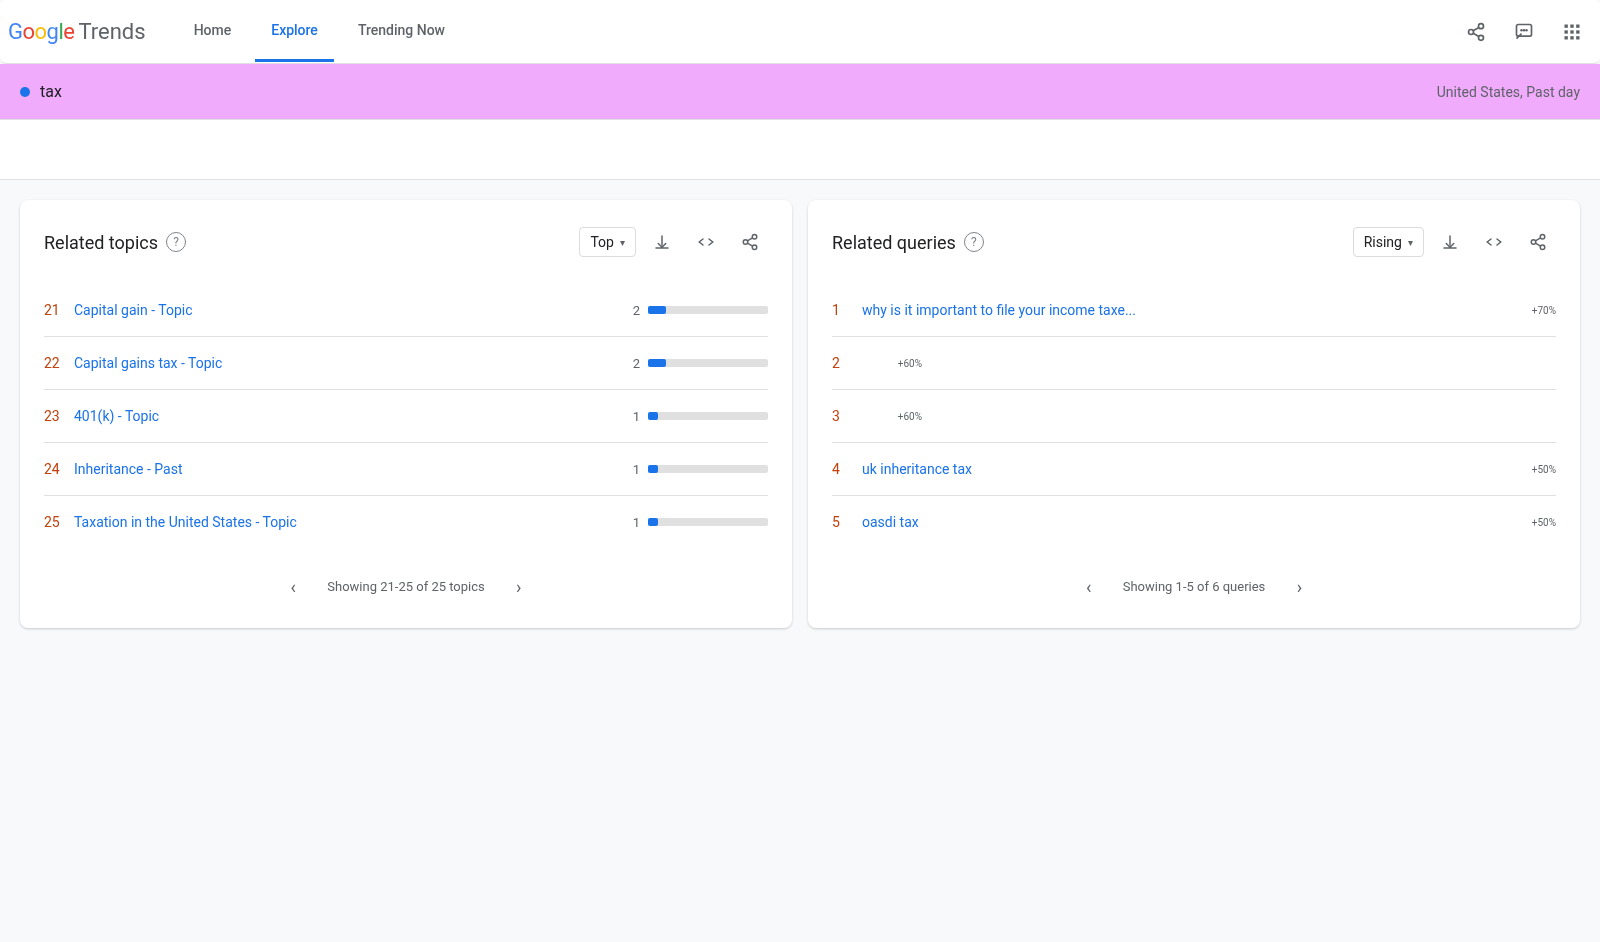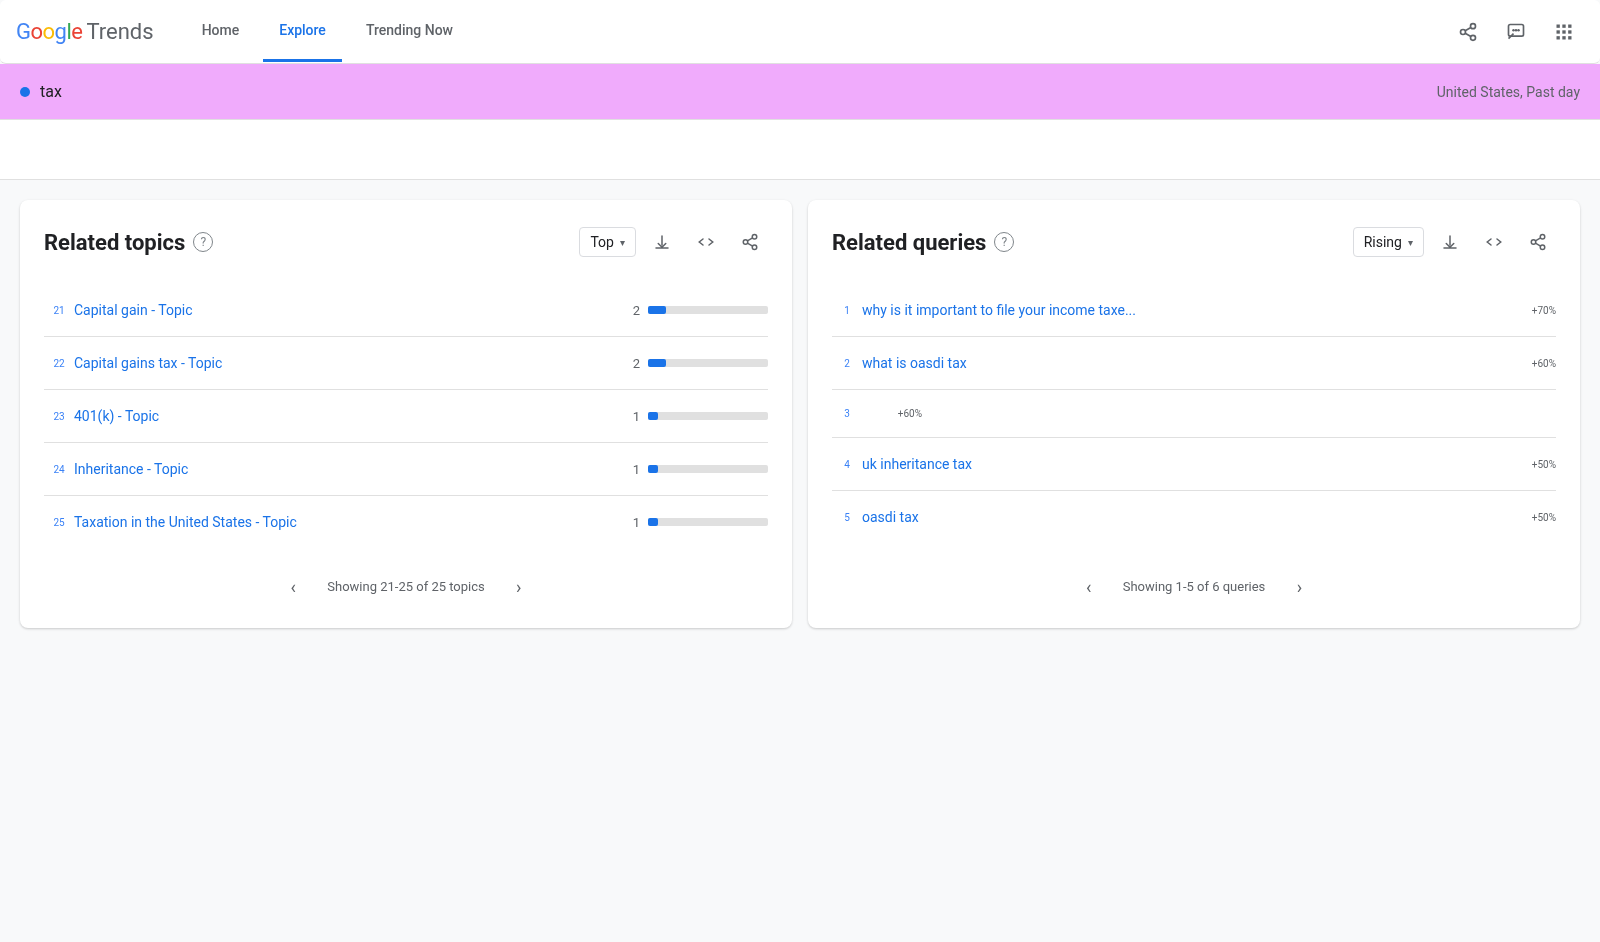--- a/index.html
+++ b/index.html
@@ -3,21 +3,21 @@
   <meta charset="utf-8">
   <style>
     * { box-sizing: border-box; margin: 0; padding: 0; }
     body { font-family: 'Google Sans', Roboto, Arial, sans-serif; background: #f8f9fa; color: #202124; }
 
     
     .header {
       display: flex;
       align-items: center;
       background: #fff;
-      padding: 0 16px;
+      padding: 0 8px;
       height: 64px;
       border-bottom: 1px solid #e0e0e0;
       position: relative;
       border-radius: 6px;
     }
     .logo {
       display: flex;
       align-items: center;
       margin-right: 32px;
       text-decoration: none;
@@ -133,22 +133,22 @@
       display: flex;
       flex-direction: column;
     }
 
     .card-header {
       display: flex;
       align-items: center;
       margin-bottom: 24px;
     }
     .card-title {
-      font-size: 22px;
-      font-weight: 700;
+      font-size: 18px;
+      font-weight: 400;
       color: #202124;
       margin-right: 8px;
     }
     .help-icon {
       width: 20px;
       height: 20px;
       border: 1.5px solid #80868b;
       border-radius: 50%;
       display: flex;
       align-items: center;
@@ -199,25 +199,24 @@
     .table-row {
       display: flex;
       align-items: center;
       padding: 18px 0;
       border-bottom: 1px solid #e0e0e0;
     }
     .table-row:last-of-type {
       border-bottom: none;
     }
     .row-num {
-      font-size: 10px;
-      color: #3b82f6;
+      font-size: 14px;
+      color: #c2410c;
       width: 30px;
       flex-shrink: 0;
-      text-align: center;
     }
     .row-label {
       font-size: 14px;
       color: #1a73e8;
       flex: 1;
       cursor: pointer;
     }
     .row-value {
       font-size: 13px;
       color: #5f6368;
@@ -397,21 +396,21 @@
         <span class="row-num">23</span>
         <span class="row-label">401(k) - Topic</span>
         <span class="row-value">1</span>
         <div class="bar-container">
           <div class="bar-fill" style="width:8%"></div>
         </div>
       </div>
 
       <div class="table-row">
         <span class="row-num">24</span>
-        <span class="row-label">Inheritance - Topic</span>
+        <span class="row-label">Inheritance - Past</span>
         <span class="row-value">1</span>
         <div class="bar-container">
           <div class="bar-fill" style="width:8%"></div>
         </div>
       </div>
 
       <div class="table-row">
         <span class="row-num">25</span>
         <span class="row-label">Taxation in the United States - Topic</span>
         <span class="row-value">1</span>
@@ -465,21 +464,20 @@
     <div class="rows-list">
 
       <div class="table-row">
         <span class="row-num">1</span>
         <span class="row-label">why is it important to file your income taxe...</span>
         <span class="row-change">+70%</span>
       </div>
 
       <div class="table-row">
         <span class="row-num">2</span>
-        <span class="row-label">what is oasdi tax</span>
         <span class="row-change">+60%</span>
       </div>
 
       <div class="table-row">
         <span class="row-num">3</span>
         <span class="row-change">+60%</span>
       </div>
 
       <div class="table-row">
         <span class="row-num">4</span>

